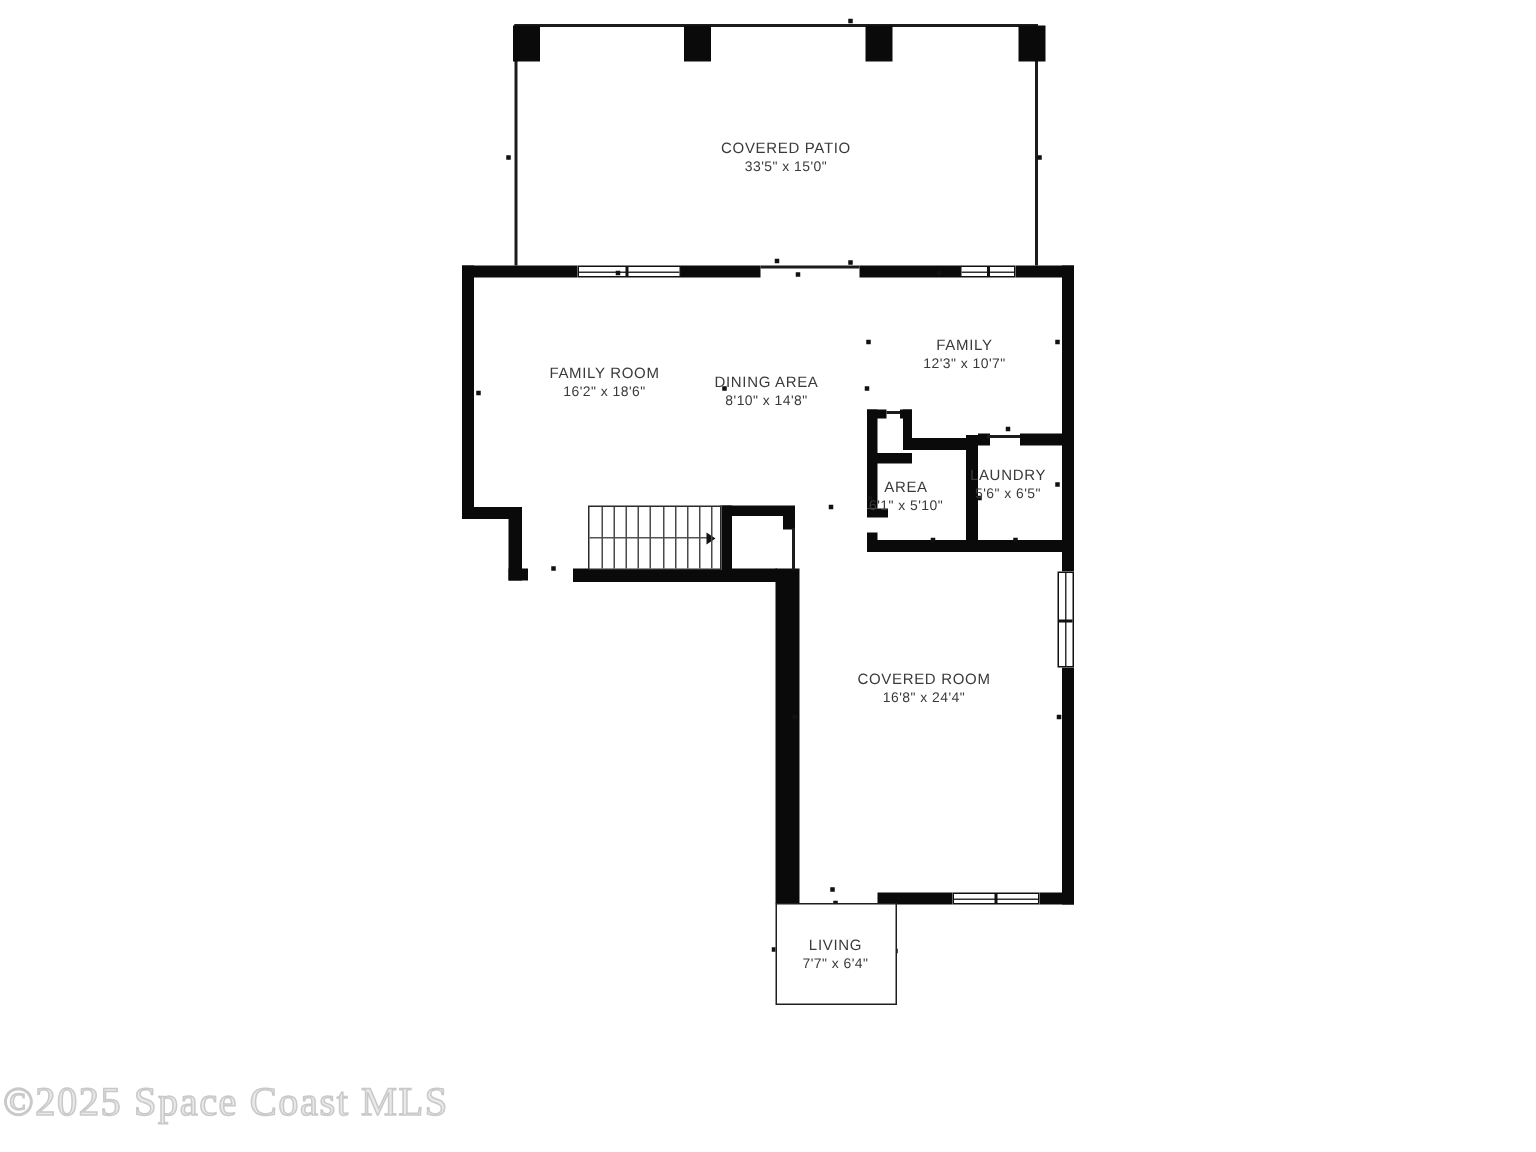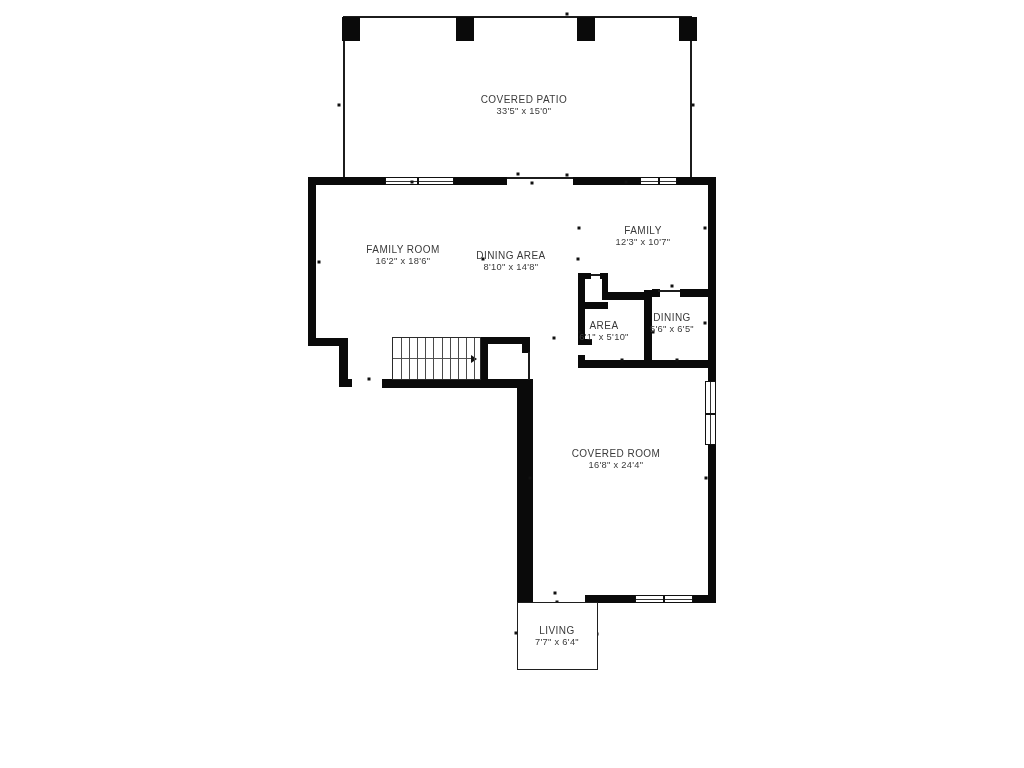--- a/index.html
+++ b/index.html
@@ -90,32 +90,33 @@
   </div>
   <div class="room" style="left:643px;top:225px">
     <div class="rname">FAMILY</div>
     <div class="rdims">12'3" x 10'7"</div>
   </div>
   <div class="room" style="left:604px;top:320px">
     <div class="rname">AREA</div>
     <div class="rdims">6'1" x 5'10"</div>
   </div>
   <div class="room" style="left:672px;top:312px">
-    <div class="rname">DINING</div>
+    <div class="rname">LAUNDRY</div>
     <div class="rdims">5'6" x 6'5"</div>
   </div>
   <div class="room" style="left:616px;top:448px">
     <div class="rname">COVERED ROOM</div>
     <div class="rdims">16'8" x 24'4"</div>
   </div>
   <div class="room" style="left:557px;top:625px">
     <div class="rname">LIVING</div>
     <div class="rdims">7'7" x 6'4"</div>
   </div>
 
+  <div id="watermark">©2025 Space Coast MLS</div>
 <div class="wall" style="left: 308px; top: 177px; width: 77px; height: 8px;"></div>
     <div class="wall" style="left: 454px; top: 177px; width: 53px; height: 8px;"></div>
     <div class="wall" style="left: 573px; top: 177px; width: 67px; height: 8px;"></div>
     <div class="wall" style="left: 677px; top: 177px; width: 39px; height: 8px;"></div>
     <div class="wall" style="left: 308px; top: 177px; width: 8px; height: 169px;"></div>
     <div class="wall" style="left: 308px; top: 338px; width: 40px; height: 8px;"></div>
     <div class="wall" style="left: 339px; top: 346px; width: 9px; height: 41px;"></div>
     <div class="wall" style="left: 339px; top: 379px; width: 13px; height: 8px;"></div>
     <div class="wall" style="left: 382px; top: 379px; width: 136px; height: 9px;"></div>
     <div class="wall" style="left: 480px; top: 337px; width: 8px; height: 51px;"></div>

